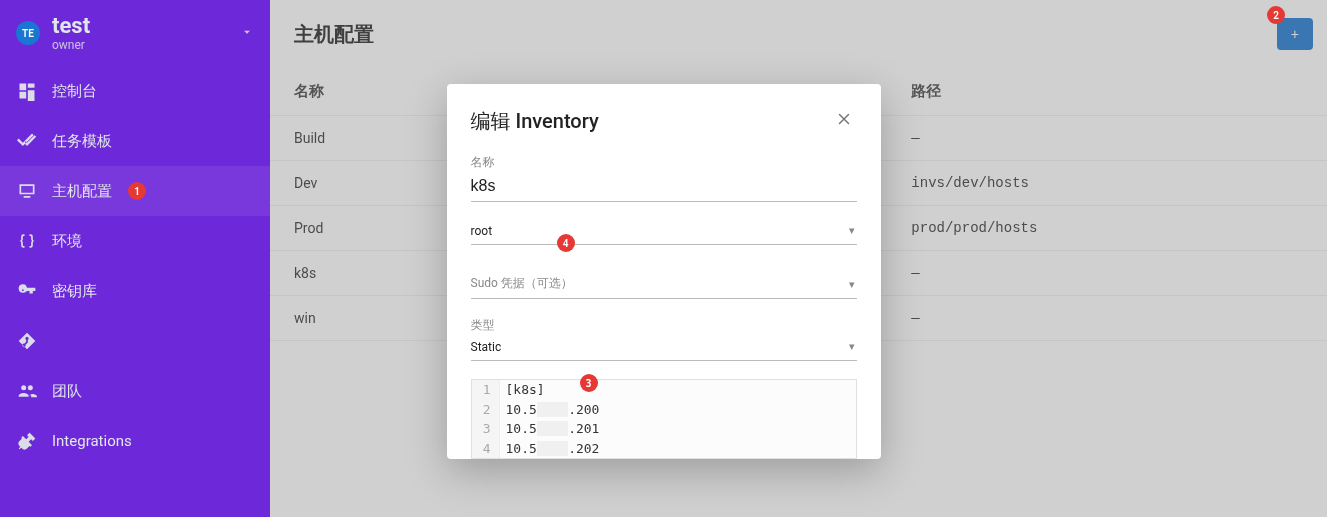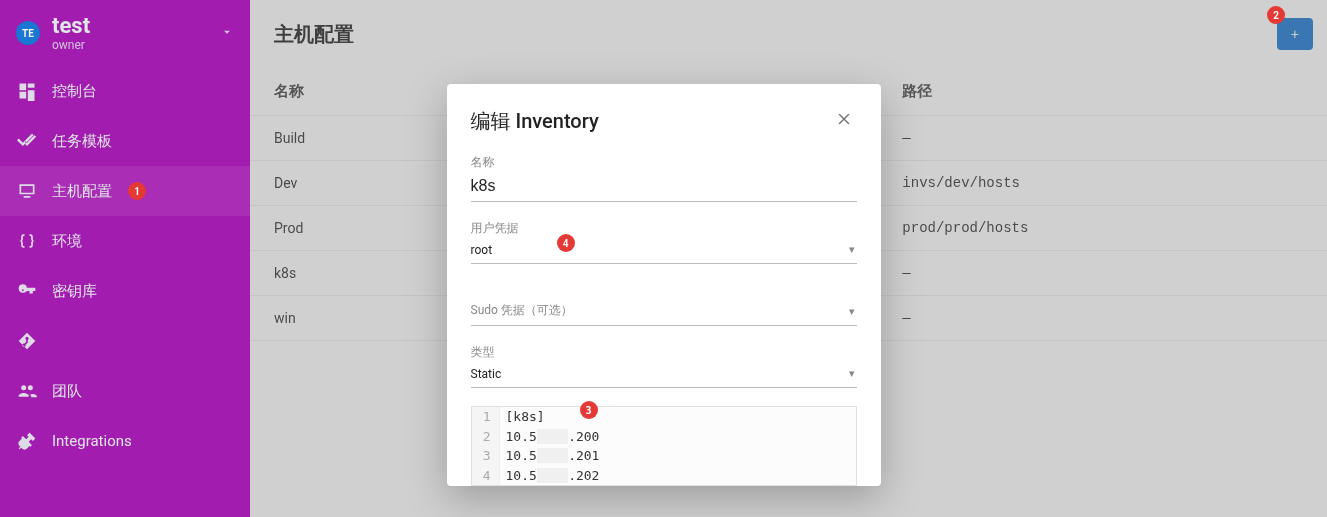--- a/index.html
+++ b/index.html
@@ -1,20 +1,20 @@
 <!DOCTYPE html>
 <html><head>
 <meta charset="utf-8">
 <style>
 * { box-sizing: border-box; margin: 0; padding: 0; }
 body { font-family: -apple-system, BlinkMacSystemFont, "Segoe UI", Roboto, "Helvetica Neue", Arial, sans-serif; font-size: 14px; color: #212121; background: #fafafa; overflow: hidden; width: 1327px; height: 517px; position: relative; }
 .app { display: flex; height: 517px; }
 
 
-.sidebar { width: 250px; background: #a21caf; color: #e0e6e9; display: flex; flex-direction: column; font-size: 15px; }
+.sidebar { width: 270px; background: #6d28d9; color: #e0e6e9; display: flex; flex-direction: column; font-size: 15px; }
 .project-header { display: flex; align-items: center; padding: 14px 16px; cursor: pointer; }
 .avatar-badge { width: 24px; height: 24px; border-radius: 50%; background: #1976d2; color: #fff; font-size: 10px; font-weight: 600; display: flex; align-items: center; justify-content: center; margin-right: 12px; }
 .project-info { flex: 1; }
 .project-name { font-weight: 700; font-size: 22px; line-height: 1.1; }
 .project-role { font-size: 12px; opacity: 0.8; }
 .chevron { font-size: 14px; opacity: 0.85; }
 
 .nav { list-style: none; }
 .nav-item { display: flex; align-items: center; padding: 14px 16px; cursor: pointer; position: relative; }
 .nav-item.active { background: rgba(255,255,255,0.08); }
@@ -193,27 +193,26 @@
         </svg>
     </div>
   </div>
 
   <div class="field">
     <label class="field-label">名称</label>
     <input class="field-input" value="k8s" style="">
   </div>
 
   <div class="field" style="position:relative;">
-    <label class="field-label">用户凭据</label>
     <div class="field-select">root</div>
     <span class="select-arrow">▾</span>
     <span class="annot" style="left:86px; top:14px;">4</span>
   </div>
 
-  <div class="field" style="margin-top:34px;">
+  <div class="field" style="margin-top:26px;">
     <div class="field-select placeholder">Sudo 凭据（可选）</div>
     <span class="select-arrow">▾</span>
   </div>
 
   <div class="field">
     <label class="field-label">类型</label>
     <div class="field-select">Static</div>
     <span class="select-arrow">▾</span>
   </div>
 

